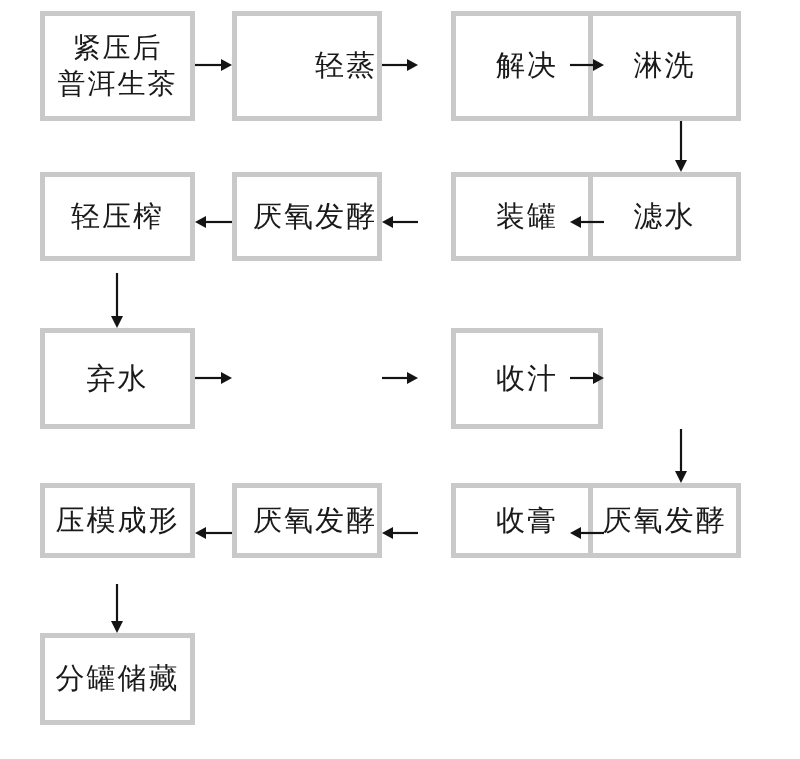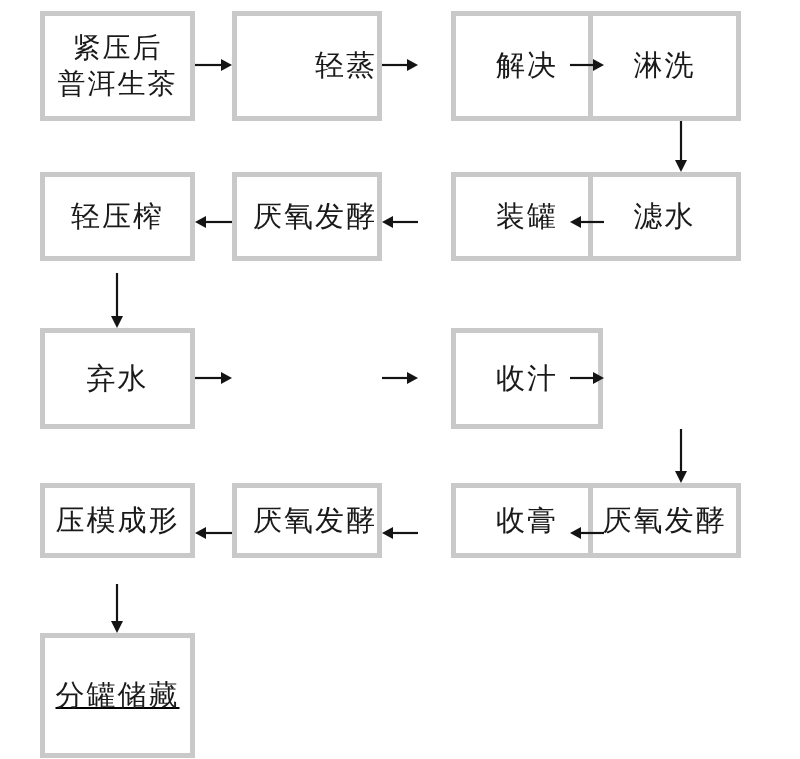--- a/index.html
+++ b/index.html
@@ -46,21 +46,21 @@
   
   .c1 { left: 40px;  width: 155px; }
   .c2 { left: 232px; width: 150px; justify-content: flex-end; }
   .c3 { left: 418px; width: 152px; margin-left: 33px; }
   .c4 { left: 588px; width: 153px; }
   
   .r1 { top: 11px;  height: 110px; }
   .r2 { top: 172px; height: 89px; }
   .r3 { top: 328px; height: 101px; }
   .r4 { top: 483px; height: 75px; }
-  .r5 { top: 633px; height: 125px; text-decoration: underline; }
+  .r5 { top: 633px; height: 92px; }
 
   
   .arrow {
     position: absolute;
   }
   .arrow svg {
     display: block;
     overflow: visible;
   }
   .arrow-line {

